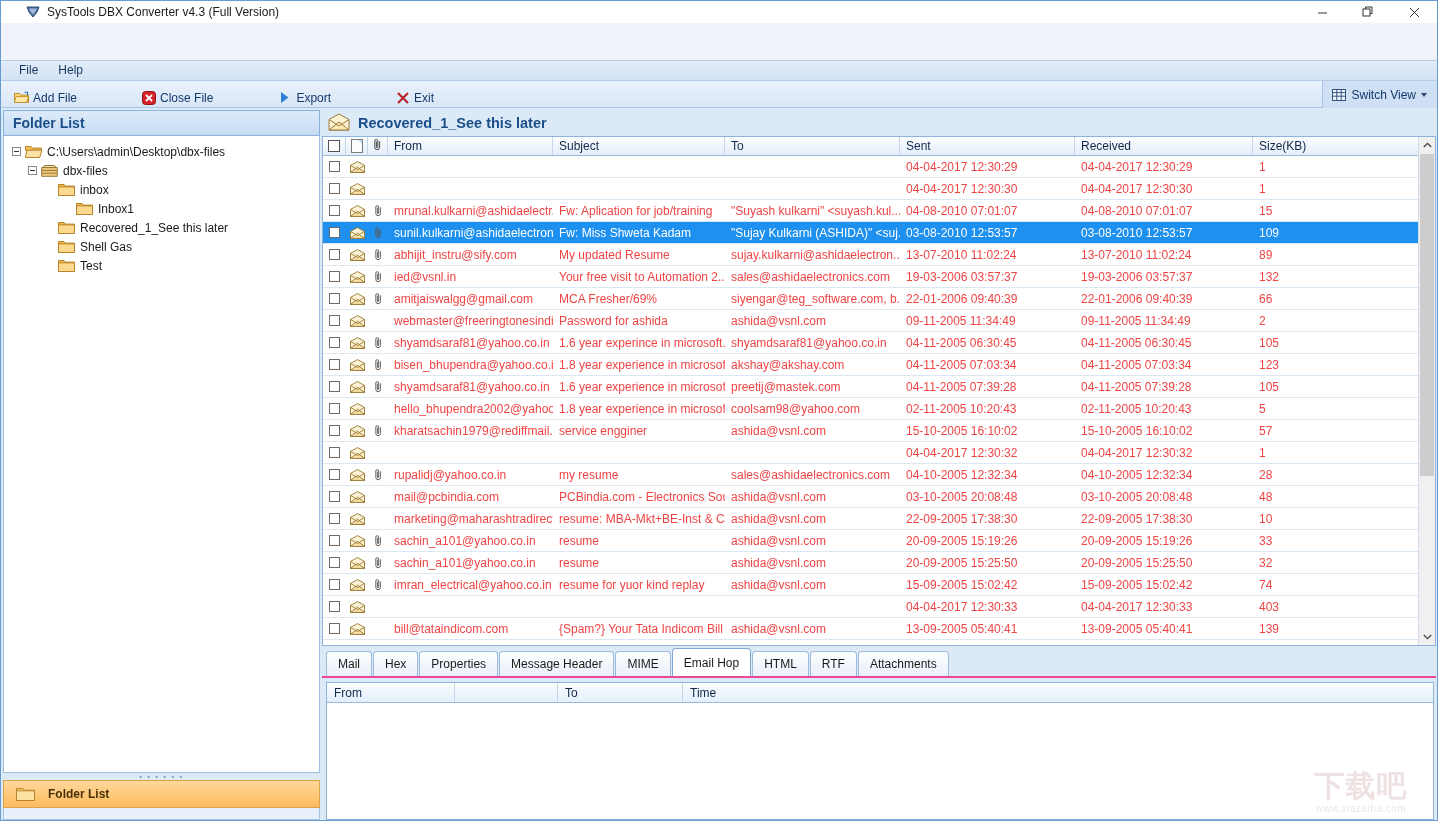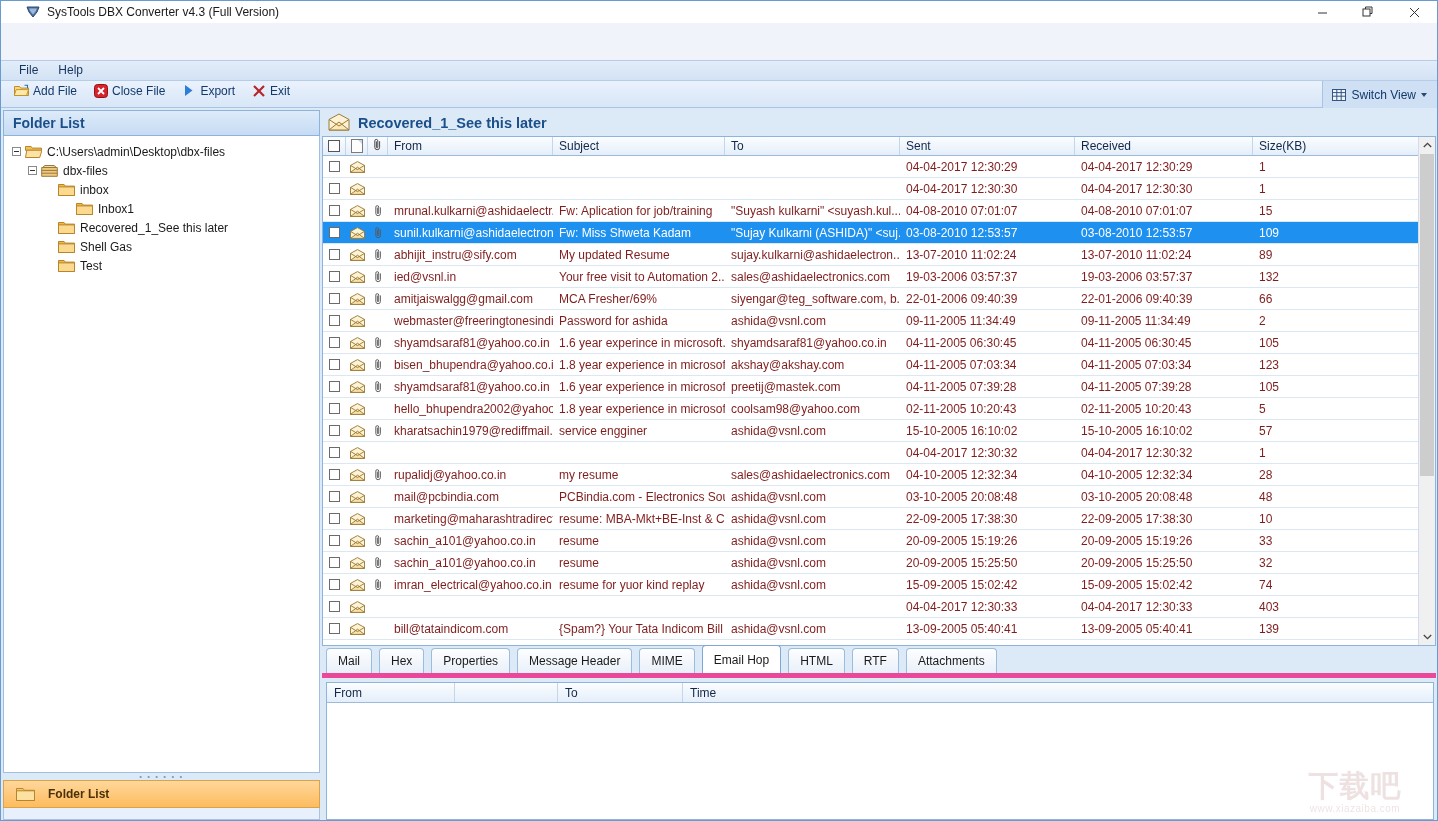--- a/index.html
+++ b/index.html
@@ -54,23 +54,24 @@
   }
   .menu-item {
     padding: 2px 10px; font-size: 12px; color: #16355c;
   }
 
   
   .toolbar {
     height: 27px; flex: 0 0 27px;
     background: linear-gradient(to bottom, #eaf2fc, #d8e6f7);
     border-bottom: 1px solid #a9c4e2;
-    display: flex; align-items: flex-start;
+    display: flex; align-items: flex-end;
     padding-left: 7px;
     position: relative;
+    gap: 48px;
   }
   .tool-btn {
     display: flex; align-items: center; gap: 4px;
     padding: 2px 6px; margin-right: 4px;
     color: #123a6b; font-size: 12px; white-space: nowrap;
   }
   .tool-ico { width: 15px; height: 15px; display:flex; align-items:center; justify-content:center; }
   .switch-view {
     position: absolute; right: 0; top: 0;
     height: 27px;
@@ -205,21 +206,21 @@
   .c-subj { width: 172px; flex: 0 0 172px; }
   .c-to { width: 175px; flex: 0 0 175px; }
   .c-sent { width: 175px; flex: 0 0 175px; }
   .c-recv { width: 178px; flex: 0 0 178px; }
   .c-size { flex: 1 1 auto; min-width: 60px; }
 
   .grows { flex: 1 1 auto; overflow: hidden; }
   .grow {
     height: 22px; display: flex;
     border-bottom: 1px solid #dbe7f3;
-    font-size: 12px; color: #7f1d1d;
+    font-size: 12px; color: #ef4444;
     align-items: stretch;
   }
   .grow.sel { background: #1e90ef; color: #fff; }
   .gc {
     display: flex; align-items: center;
     padding-left: 6px;
     overflow: hidden; white-space: nowrap; text-overflow: clip;
   }
   .gc.c-chk, .gc.c-env, .gc.c-att { padding-left: 0; justify-content: center; }
 
@@ -259,24 +260,24 @@
   .vs-thumb {
     position: absolute; left: 1px; right: 1px;
     top: 0; height: 68%;
     background: #cdcdcd;
   }
 
   
   .tabstrip {
     height: 32px; flex: 0 0 32px;
     display: flex; align-items: flex-end;
-    gap: 7px;
+    gap: 1px;
     padding: 0 0 0 4px;
     background: #dce9f7;
-    border-bottom: 5px solid #ec4899;
+    border-bottom: 2px solid #ec4899;
   }
   .tab {
     height: 25px;
     padding: 0 11px;
     display: flex; align-items: center;
     font-size: 12px; color: #1a1a1a;
     background: linear-gradient(to bottom, #fdfeff, #e9f0f9);
     border: 1px solid #9dbbdb;
     border-bottom: none;
     border-radius: 4px 4px 0 0;
@@ -313,21 +314,21 @@
   .hh { display: flex; align-items: center; padding-left: 7px;
         border-right: 1px solid #c4d6ea; overflow: hidden; white-space: nowrap; }
   .h-from { width: 128px; flex: 0 0 128px; }
   .h-blank { width: 103px; flex: 0 0 103px; }
   .h-to { width: 125px; flex: 0 0 125px; }
   .h-time { flex: 1 1 auto; border-right: none; }
   .hopbody { flex: 1 1 auto; background: #fff; }
 
   
   .watermark {
-    position: absolute; right: 6px; bottom: 4px;
+    position: absolute; right: 0; bottom: 4px;
     width: 152px; height: 48px;
     opacity: 0.13;
     pointer-events: none;
     display: flex; flex-direction: column;
     align-items: center; justify-content: center;
     color: #7a1f1f;
   }
   .wm-cn { font-size: 30px; font-weight: bold; line-height: 1; letter-spacing: 1px; }
   .wm-url { font-size: 10px; letter-spacing: 0.5px; margin-top: 2px; }
 </style>

